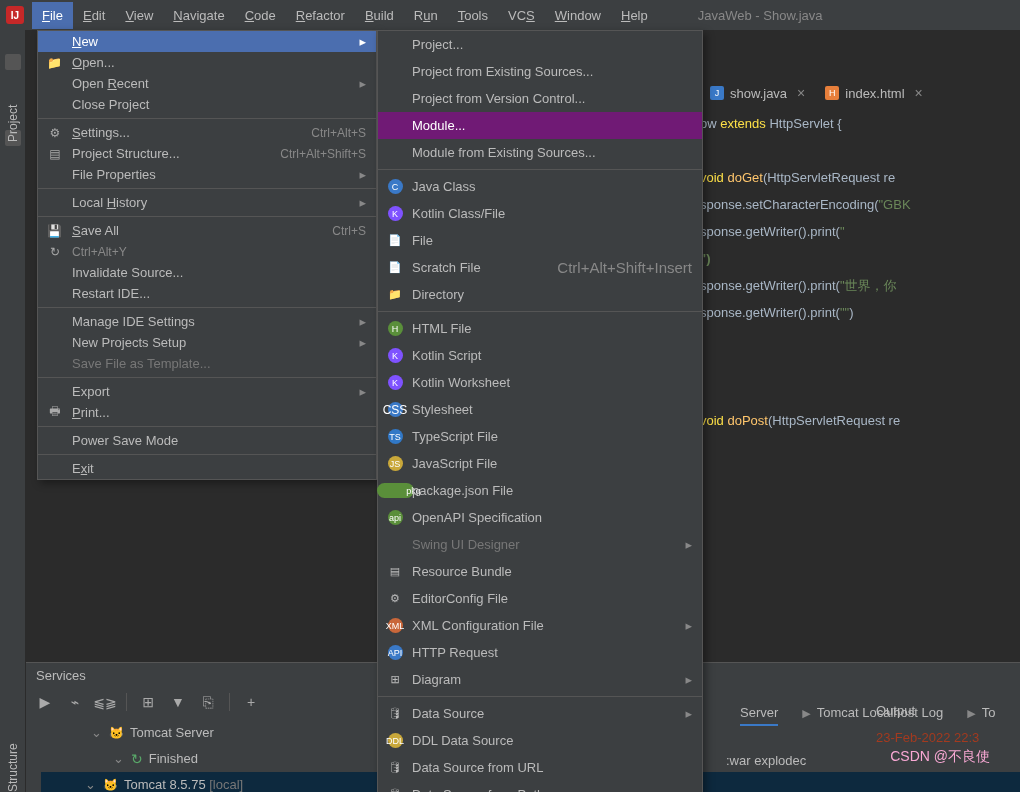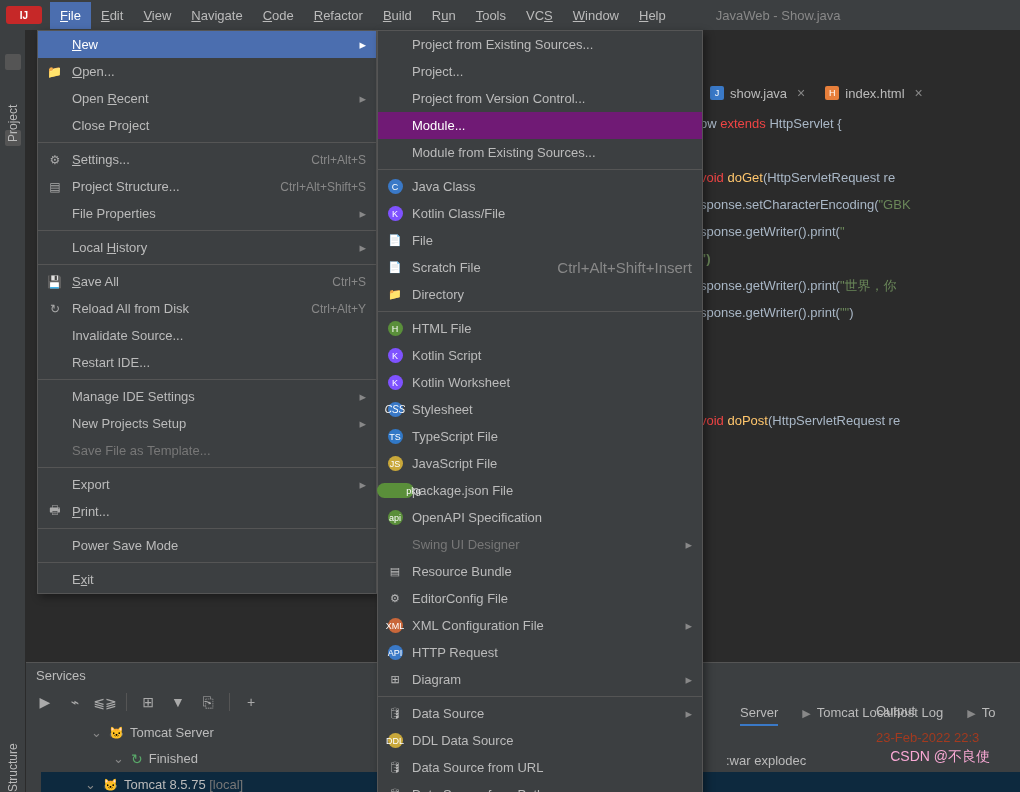--- a/index.html
+++ b/index.html
@@ -1,46 +1,46 @@
 <!DOCTYPE html>
 <html><head>
 <meta charset="utf-8">
 <style>
 * { margin:0; padding:0; box-sizing:border-box; font-family:"Segoe UI",Arial,sans-serif; font-size:13px; }
 body { background:#2b2b2b; color:#bbbbbb; width:1020px; height:792px; overflow:hidden; position:relative; }
 
 
 .menubar { height:30px; background:#3c3f41; display:flex; align-items:center; padding-left:6px; }
-.menubar .logo { width:36px; height:18px; background:#c62828; border-radius:3px; margin-right:8px; display:flex; align-items:center; justify-content:center; font-size:10px; color:#fff; font-weight:bold; }
+.menubar .logo { width:18px; height:18px; background:#c62828; border-radius:3px; margin-right:8px; display:flex; align-items:center; justify-content:center; font-size:10px; color:#fff; font-weight:bold; }
 .menubar .mi { padding:6px 10px; color:#bbbbbb; cursor:pointer; }
 .menubar .mi.open { background:#4b6eaf; color:#fff; }
 .menubar .title { margin-left:40px; color:#888; font-size:13px; }
 u { text-decoration:underline; }
 
 
 .leftbar { position:absolute; top:30px; left:0; width:26px; height:calc(100% - 30px); background:#3c3f41; border-right:1px solid #2b2b2b; }
 .leftbar .rot { transform:rotate(-90deg); transform-origin:center; position:absolute; top:80px; left:-12px; color:#bbbbbb; font-size:12px; width:50px; }
 .leftbar .rot2 { top:730px; }
 .leftbar .ic { width:16px; height:16px; background:#555; margin:8px auto; border-radius:2px; }
 
 
 .tabbar { position:absolute; top:79px; left:700px; right:0; height:28px; display:flex; align-items:center; overflow:hidden; }
 .tab { display:flex; align-items:center; padding:4px 10px; gap:6px; }
 .tab .ic { width:14px; height:14px; display:inline-block; }
 .tab .close { color:#888; font-size:14px; margin-left:4px; }
 
 
 .code { position:absolute; top:110px; left:700px; right:0; font-family:Consolas,monospace; font-size:14px; line-height:27px; color:#a9b7c6; white-space:pre; }
-.code .kw { color:#ef4444; }
+.code .kw { color:#fde047; }
 .code .mth { color:#ffc66d; }
 .code .str { color:#6a8759; }
 
 
 .menu1 { position:absolute; top:30px; left:37px; width:340px; background:#3c3f41; border:1px solid #555; box-shadow:3px 3px 8px rgba(0,0,0,.4); z-index:10; }
-.menu1 .row { display:flex; align-items:center; height:27px; padding:0 10px 0 8px; }
+.menu1 .row { display:flex; align-items:center; height:21px; padding:0 10px 0 8px; }
 .menu1 .row.hover { background:#4b6eaf; color:#fff; }
 .menu1 .ic { width:18px; height:16px; display:inline-flex; align-items:center; justify-content:center; margin-right:8px; font-size:12px; color:#aaa; }
 .menu1 .lbl { flex:1; color:#bbbbbb; }
 .menu1 .row.hover .lbl { color:#fff; }
 .menu1 .row.disabled .lbl { color:#777; }
 .menu1 .sc { color:#888; font-size:12px; }
 .menu1 .arr { color:#888; margin-left:6px; }
 .menu1 .row.hover .arr { color:#fff; }
 .menu1 .sep { height:1px; background:#555; margin:3px 0; }
 
@@ -166,21 +166,20 @@
       <span class="arr">▸</span>
     </div>
     <div class="sep"></div>
     <div class="row">
       <span class="ic">💾</span>
       <span class="lbl"><u>S</u>ave All</span>
       <span class="sc">Ctrl+S</span>
     </div>
     <div class="row">
       <span class="ic">↻</span>
-      <span class="lbl">Reload All from Disk</span>
       <span class="sc">Ctrl+Alt+Y</span>
     </div>
     <div class="row">
       <span class="ic"></span>
       <span class="lbl">Invalidate Source...</span>
     </div>
     <div class="row">
       <span class="ic"></span>
       <span class="lbl">Restart IDE...</span>
     </div>
@@ -217,25 +216,25 @@
     <div class="sep"></div>
     <div class="row">
       <span class="ic"></span>
       <span class="lbl">E<u>x</u>it</span>
     </div>
   </div>
 
 <div class="menu2" id="menu2">
     <div class="row">
       <span class="ic"></span>
+      <span class="lbl">Project...</span>
+    </div>
+    <div class="row">
+      <span class="ic"></span>
       <span class="lbl">Project from Existing Sources...</span>
-    </div>
-    <div class="row">
-      <span class="ic"></span>
-      <span class="lbl">Project...</span>
     </div>
     <div class="row">
       <span class="ic"></span>
       <span class="lbl">Project from Version Control...</span>
     </div>
     <div class="row hover">
       <span class="ic"></span>
       <span class="lbl">Module...</span>
     </div>
     <div class="row">
@@ -282,21 +281,21 @@
       <span class="lbl">Kotlin Script</span>
     </div>
     <div class="row">
       <span class="ic">
         <span style="background:#7f52ff;color:#fff;font-size:9px;border-radius:8px;width:15px;height:15px;display:inline-flex;align-items:center;justify-content:center;">K</span>
       </span>
       <span class="lbl">Kotlin Worksheet</span>
     </div>
     <div class="row">
       <span class="ic">
-        <span style="background:#3a79c7;color:#fff;font-size:10px;border-radius:8px;width:15px;height:15px;display:inline-flex;align-items:center;justify-content:center;font-style:italic;">CSS</span>
+        <span style="background:#3a79c7;color:#fff;font-size:12px;border-radius:8px;width:15px;height:15px;display:inline-flex;align-items:center;justify-content:center;">CSS</span>
       </span>
       <span class="lbl">Stylesheet</span>
     </div>
     <div class="row">
       <span class="ic">
         <span style="background:#3178c6;color:#fff;font-size:9px;border-radius:8px;width:15px;height:15px;display:inline-flex;align-items:center;justify-content:center;">TS</span>
       </span>
       <span class="lbl">TypeScript File</span>
     </div>
     <div class="row">

